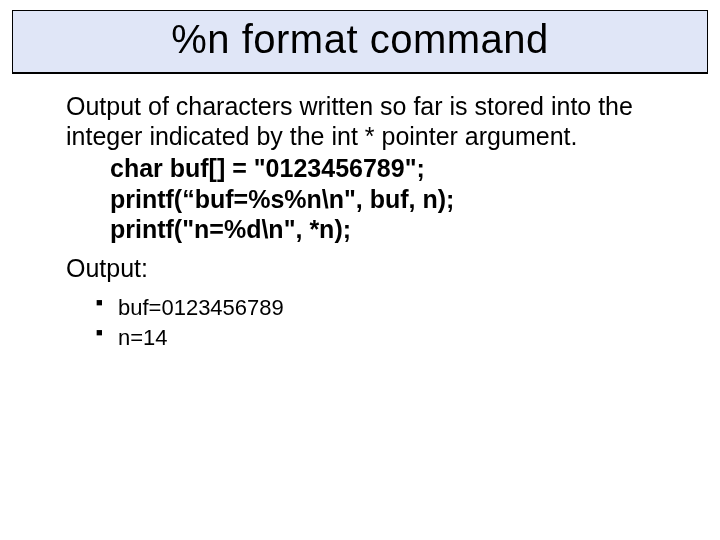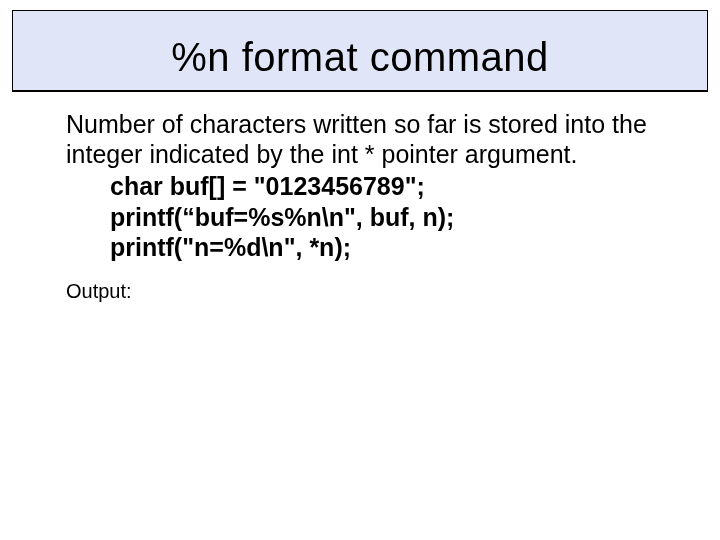--- a/index.html
+++ b/index.html
@@ -10,21 +10,21 @@
     font-family: Arial, Helvetica, sans-serif;
     color: #000;
     overflow: hidden;
   }
   .title-bar {
     margin: 10px 12px 0 12px;
     background: #e0e6f7;
     border: 1px solid #000;
     border-bottom: 2px solid #000;
     text-align: center;
-    padding: 24px 0 10px 0;
+    padding: 6px 0 10px 0;
   }
   .title-bar h1 {
     font-size: 40px;
     font-weight: 400;
     letter-spacing: 0.5px;
   }
   .content {
     padding: 18px 48px 0 66px;
   }
   .desc {
@@ -36,23 +36,23 @@
     margin-top: 2px;
     padding-left: 44px;
   }
   .code-line {
     font-size: 25px;
     font-weight: 700;
     line-height: 1.22;
     font-family: Arial, Helvetica, sans-serif;
   }
   .output-label {
-    font-size: 20px;
+    font-size: 25px;
     line-height: 1.22;
-    margin-top: 16px;
+    margin-top: 8px;
   }
   .output-list {
     list-style: none;
     margin-top: 10px;
     padding-left: 30px;
   }
   .output-list li {
     font-size: 22px;
     line-height: 1.35;
     position: relative;
@@ -68,23 +68,27 @@
   }
 </style>
 </head>
 <body>
 
 <div class="title-bar">
   <h1>%n format command</h1>
 </div>
 
 <div class="content">
-  <p class="desc">Number of characters written so far is stored into the integer indicated by the int * pointer argument.</p>
+  <p class="desc">Output of characters written so far is stored into the integer indicated by the int * pointer argument.</p>
 
   <div class="code-block">
     <div class="code-line">char buf[] = "0123456789";</div>
     <div class="code-line">printf(“buf=%s%n\n", buf, n);</div>
     <div class="code-line">printf("n=%d\n", *n);</div>
   </div>
 
   <p class="output-label">Output:</p>
 
+  <ul class="output-list">
+    <li>buf=0123456789</li>
+    <li>n=14</li>
+  </ul>
 </div>
 
 </body></html>

